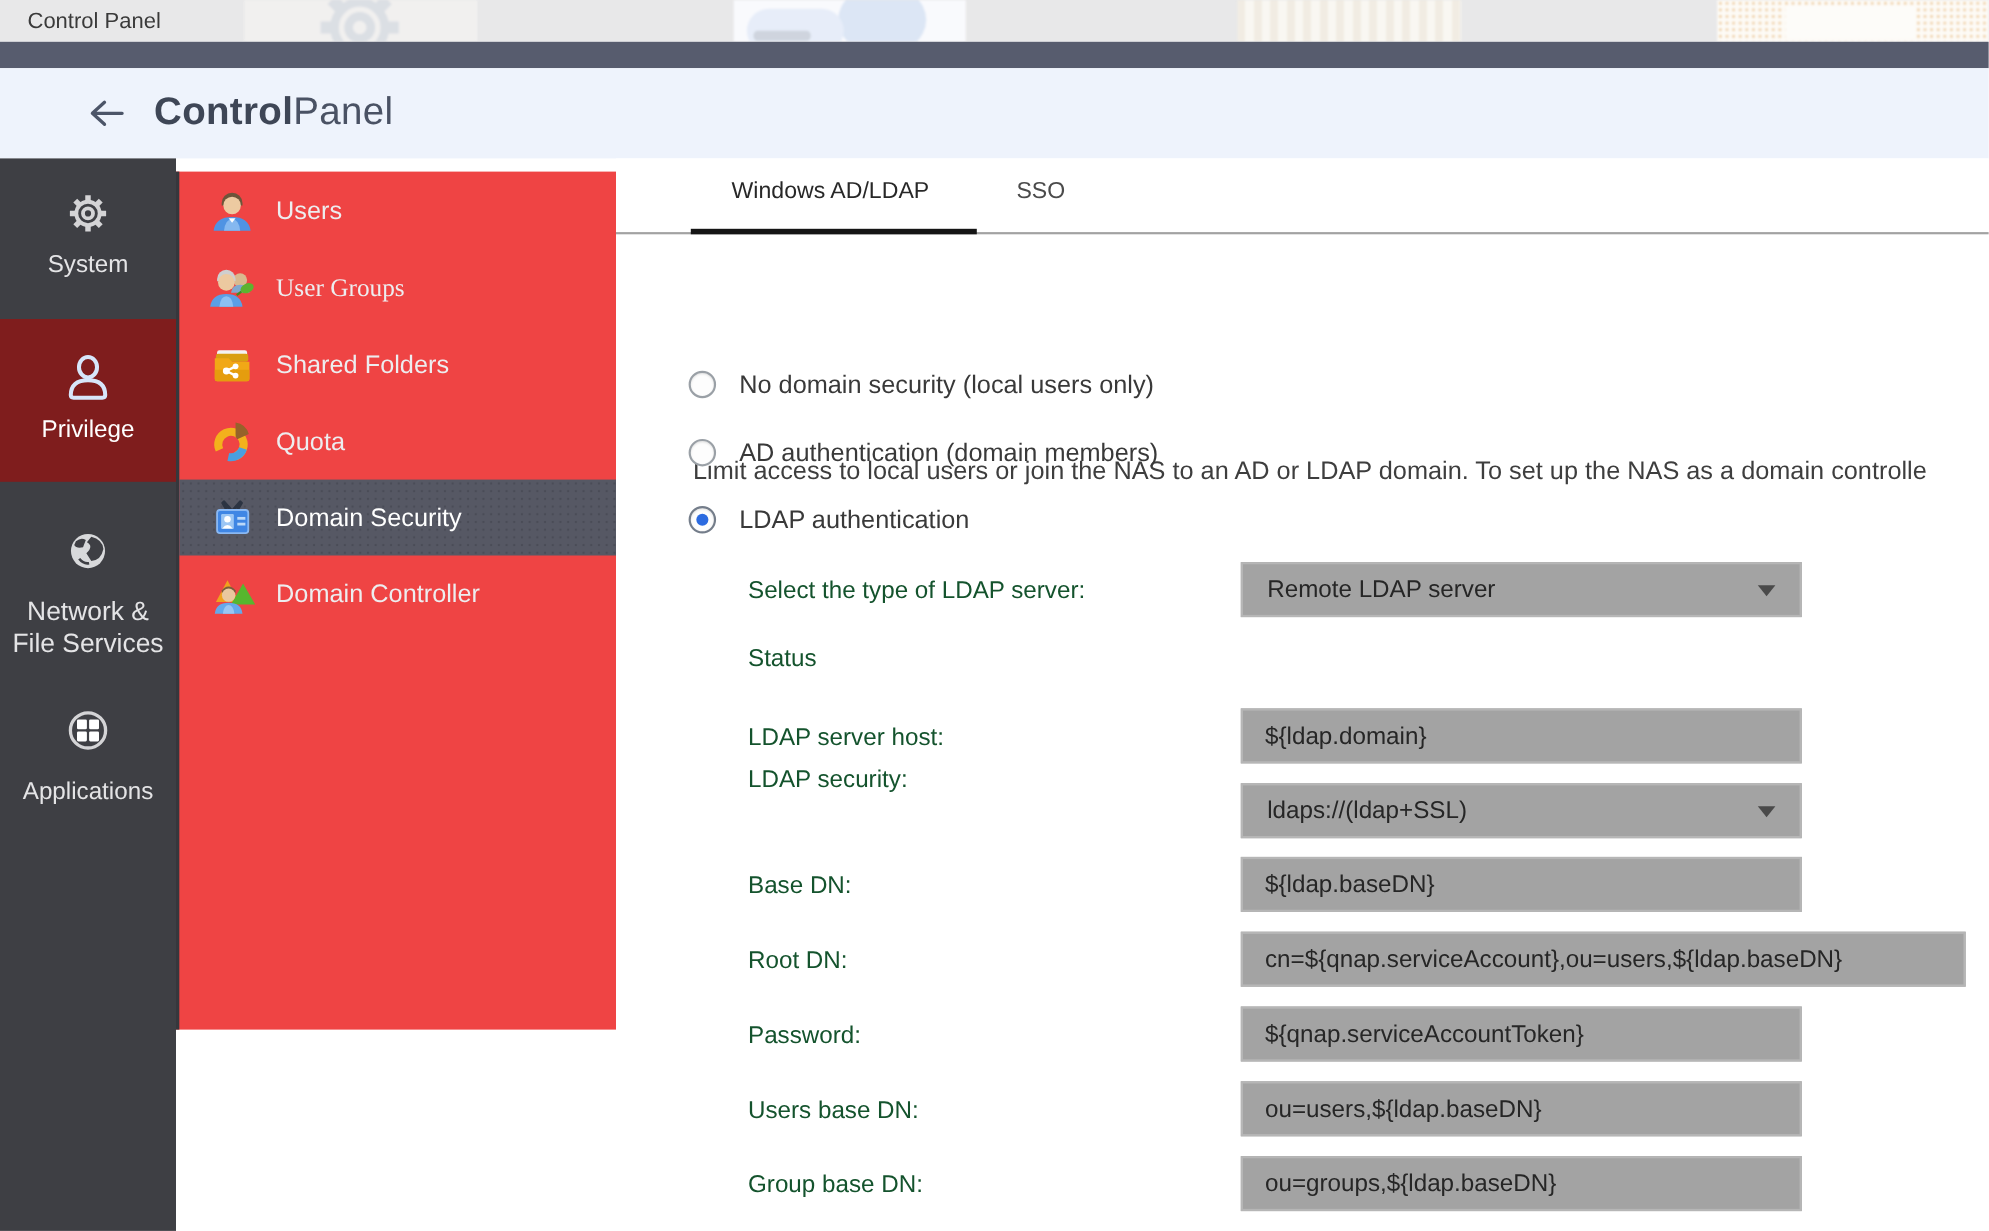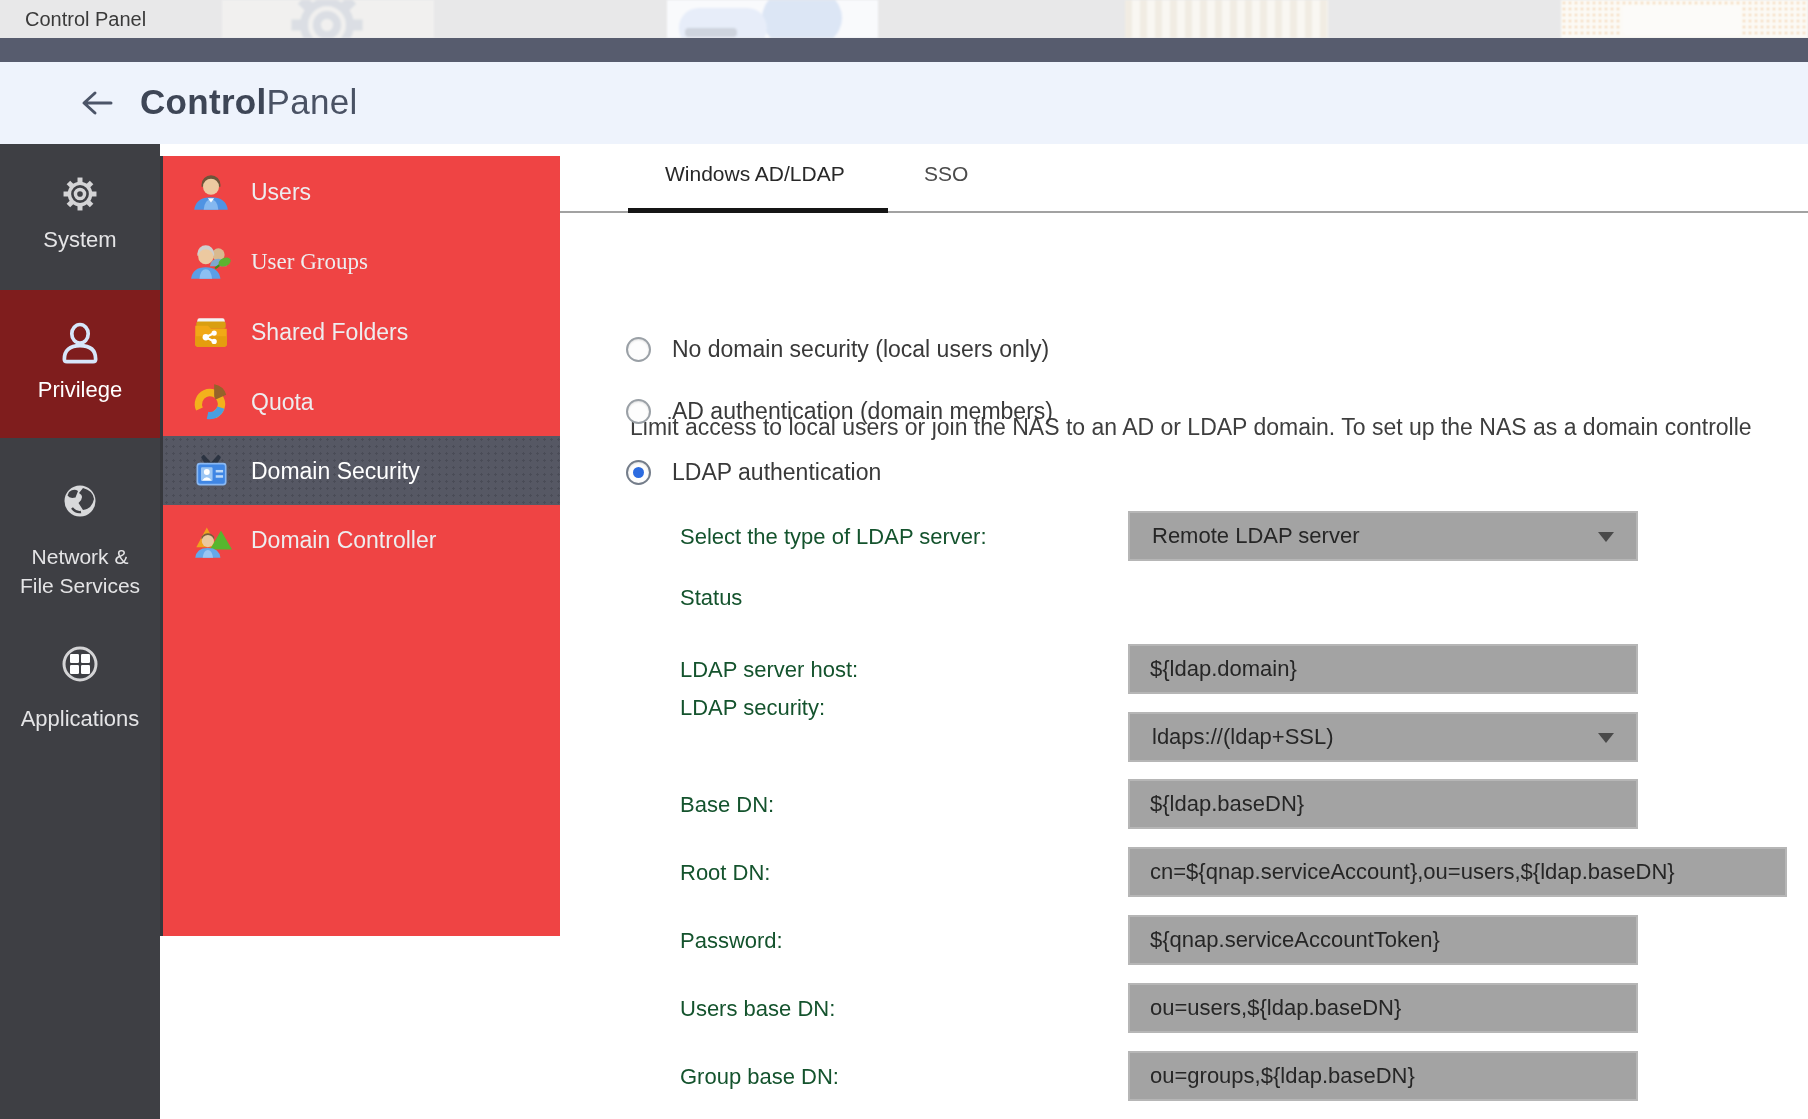--- a/index.html
+++ b/index.html
@@ -27,21 +27,21 @@
   .back-btn { position:absolute; left:78px; top:27px; width:36px; height:28px; cursor:pointer; }
   .app-title { position:absolute; left:140px; top:20px; font-size:35px; color:#3e4656; letter-spacing:.3px; }
   .app-title .bold { font-weight:700; }
   .app-title .light { font-weight:300; color:#4a5264; }
 
   
   .nav1 { position:absolute; left:0; top:144px; width:160px; height:975px; background:#3e3f44; }
   .nav1-item { position:absolute; left:0; width:160px; text-align:center; cursor:pointer; }
   .nav1-item .ico { position:absolute; left:50%; transform:translateX(-50%); }
   .nav1-label { position:absolute; width:160px; text-align:center; font-size:22px; color:#e4e4e6; }
-  .nav1-label.two-line { font-size:21px; line-height:29px; }
+  .nav1-label.two-line { font-size:24px; line-height:29px; }
   .nav1-sel { background:#7f1d1d; }
   .nav1-sel .nav1-label { color:#ffffff; }
 
   
   .nav2 { position:absolute; left:160px; top:144px; width:400px; height:780px; background:#ef4444; border-left:3px solid #36373c;margin-top:12px; }
   .nav2-item { position:absolute; left:0; width:400px; height:69px; cursor:pointer; }
   .nav2-item .ico { position:absolute; left:27px; top:14px; width:42px; height:42px; }
   .nav2-label { position:absolute; left:88px; top:50%; transform:translateY(-50%); font-size:23px; color:#ededef; }
   .nav2-sel { background-color:#565864; background-image:radial-gradient(#4a4c57 1.2px, transparent 1.4px); background-size:7px 7px; }
   .nav2-sel .nav2-label { color:#ffffff; font-weight:500; }

